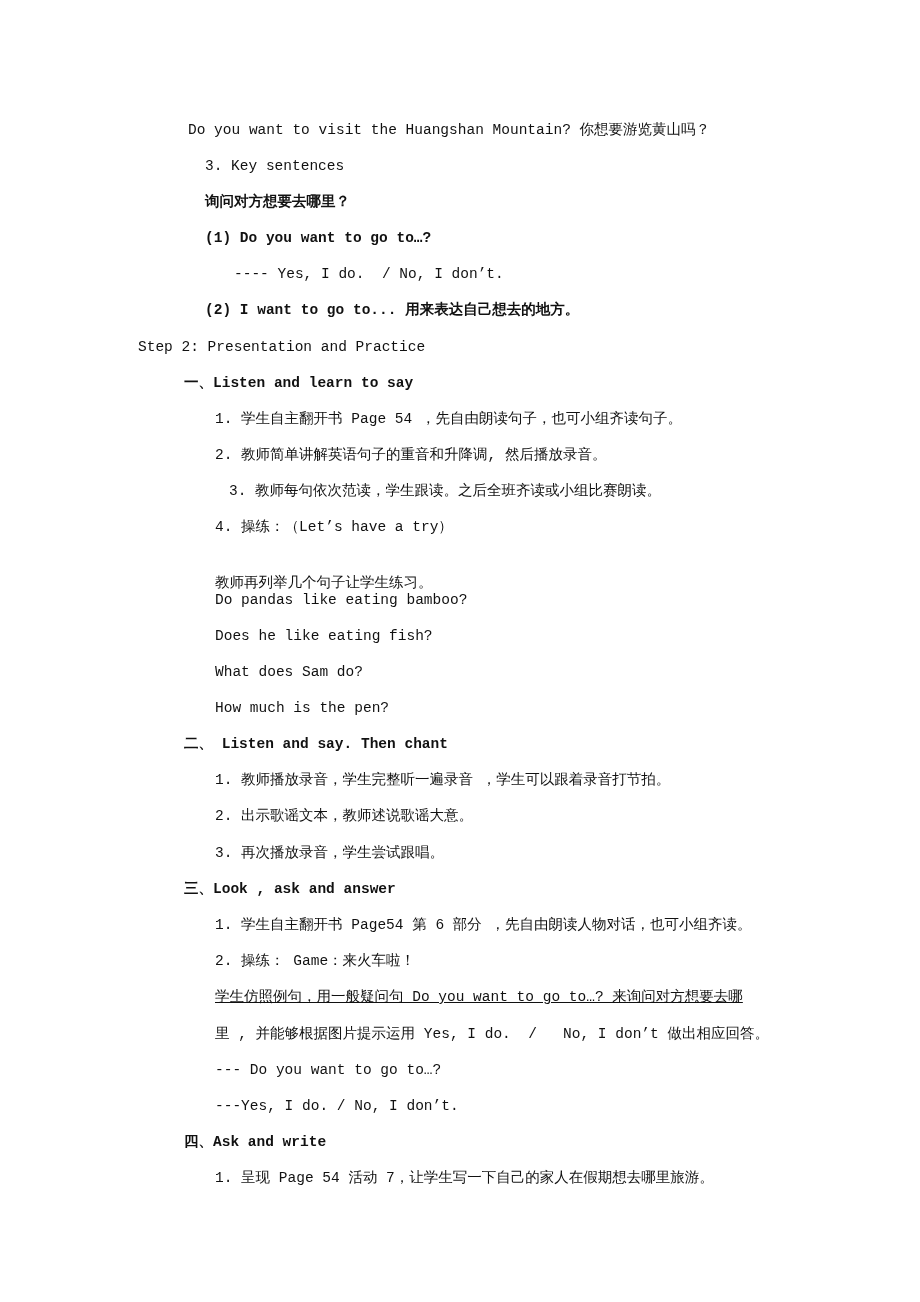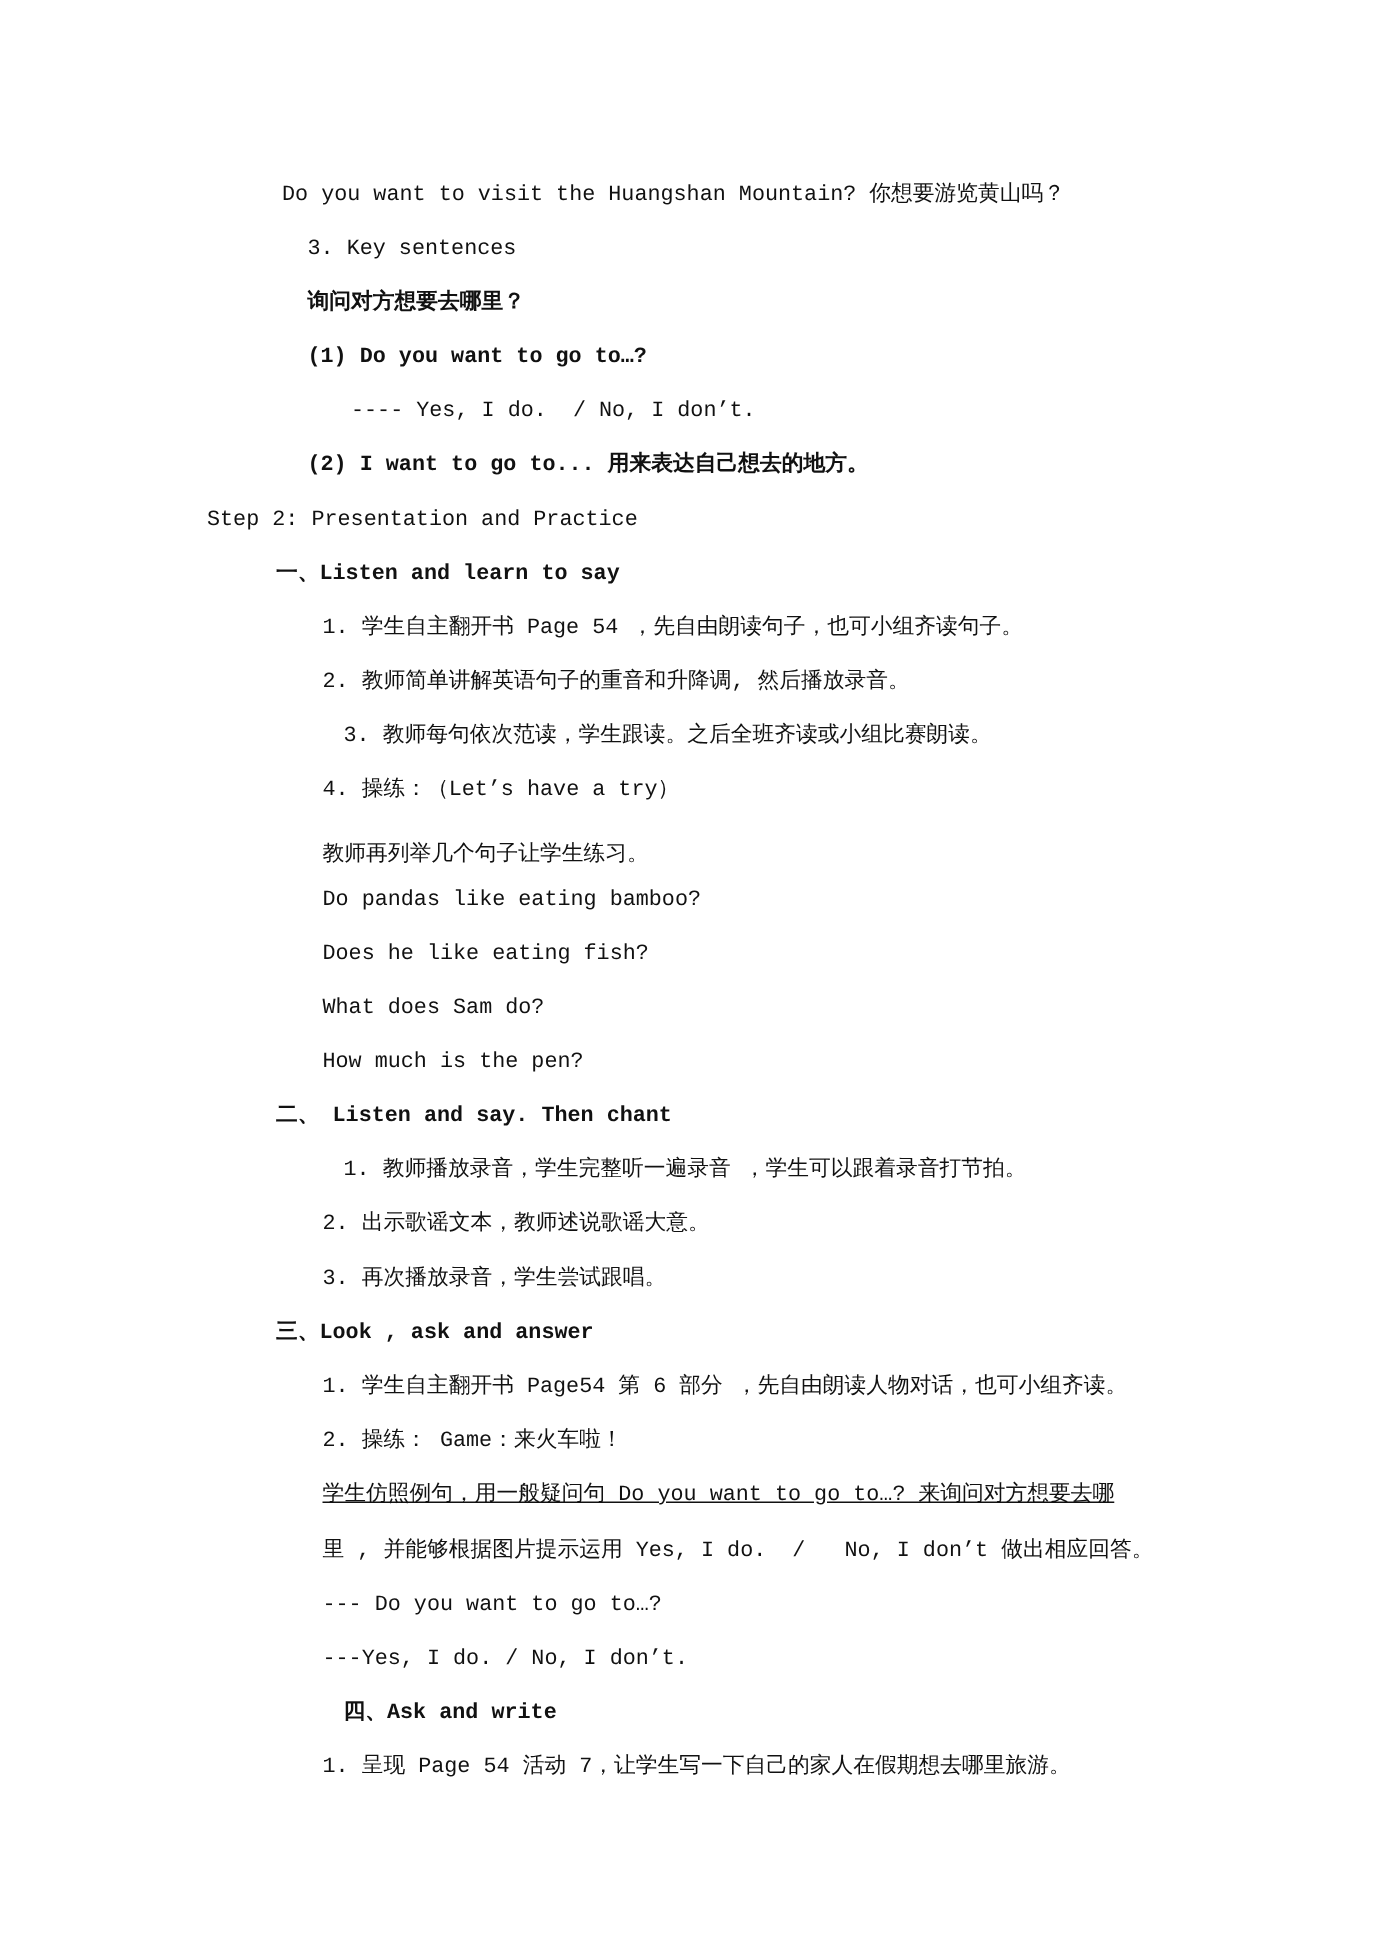--- a/index.html
+++ b/index.html
@@ -34,34 +34,34 @@
   <div class="line bold" style="left:205px;top:228px;">(1) Do you want to go to…?</div>
   <div class="line" style="left:220px;top:264px;margin-left:14px;">---- Yes, I do.  / No, I don’t.</div>
   <div class="line bold" style="left:205px;top:300px;">(2) I want to go to... 用来表达自己想去的地方。</div>
   <div class="line" style="left:138px;top:337px;">Step 2: Presentation and Practice</div>
 
   <div class="line bold" style="left:184px;top:373px;text-align:center;">一、Listen and learn to say</div>
   <div class="line" style="left:215px;top:409px;text-align:right;">1. 学生自主翻开书 Page 54 ，先自由朗读句子，也可小组齐读句子。</div>
   <div class="line" style="left:215px;top:445px;">2. 教师简单讲解英语句子的重音和升降调, 然后播放录音。</div>
   <div class="line" style="left:215px;top:481px;margin-left:14px;">3. 教师每句依次范读，学生跟读。之后全班齐读或小组比赛朗读。</div>
   <div class="line" style="left:215px;top:517px;">4. 操练：（Let’s have a try）</div>
-  <div class="line" style="left:215px;top:560px;text-align:center;">教师再列举几个句子让学生练习。</div>
+  <div class="line" style="left:215px;top:573px;text-align:center;">教师再列举几个句子让学生练习。</div>
   <div class="line" style="left:215px;top:590px;">Do pandas like eating bamboo?</div>
   <div class="line" style="left:215px;top:626px;">Does he like eating fish?</div>
   <div class="line" style="left:215px;top:662px;">What does Sam do?</div>
   <div class="line" style="left:215px;top:698px;">How much is the pen?</div>
 
   <div class="line bold" style="left:184px;top:734px;">二、 Listen and say. Then chant</div>
-  <div class="line" style="left:215px;top:770px;margin-left:14px;">1. 教师播放录音，学生完整听一遍录音 ，学生可以跟着录音打节拍。</div>
+  <div class="line" style="left:215px;top:770px;">1. 教师播放录音，学生完整听一遍录音 ，学生可以跟着录音打节拍。</div>
   <div class="line" style="left:215px;top:806px;">2. 出示歌谣文本，教师述说歌谣大意。</div>
   <div class="line" style="left:215px;top:843px;">3. 再次播放录音，学生尝试跟唱。</div>
 
   <div class="line bold" style="left:184px;top:879px;">三、Look , ask and answer</div>
   <div class="line" style="left:215px;top:915px;">1. 学生自主翻开书 Page54 第 6 部分 ，先自由朗读人物对话，也可小组齐读。</div>
   <div class="line" style="left:215px;top:951px;">2. 操练： Game：来火车啦！</div>
   <div class="line" style="left:215px;top:987px;text-decoration:underline;">学生仿照例句，用一般疑问句 Do you want to go to…? 来询问对方想要去哪</div>
   <div class="line" style="left:215px;top:1024px;">里 , 并能够根据图片提示运用 Yes, I do.  /   No, I don’t 做出相应回答。</div>
   <div class="line" style="left:215px;top:1060px;">--- Do you want to go to…?</div>
   <div class="line" style="left:215px;top:1096px;">---Yes, I do. / No, I don’t.</div>
 
-  <div class="line bold" style="left:184px;top:1132px;margin-left:45px;">四、Ask and write</div>
+  <div class="line bold" style="left:184px;top:1132px;">四、Ask and write</div>
   <div class="line" style="left:215px;top:1168px;">1. 呈现 Page 54 活动 7，让学生写一下自己的家人在假期想去哪里旅游。</div>
 </div>
 
 </body></html>

